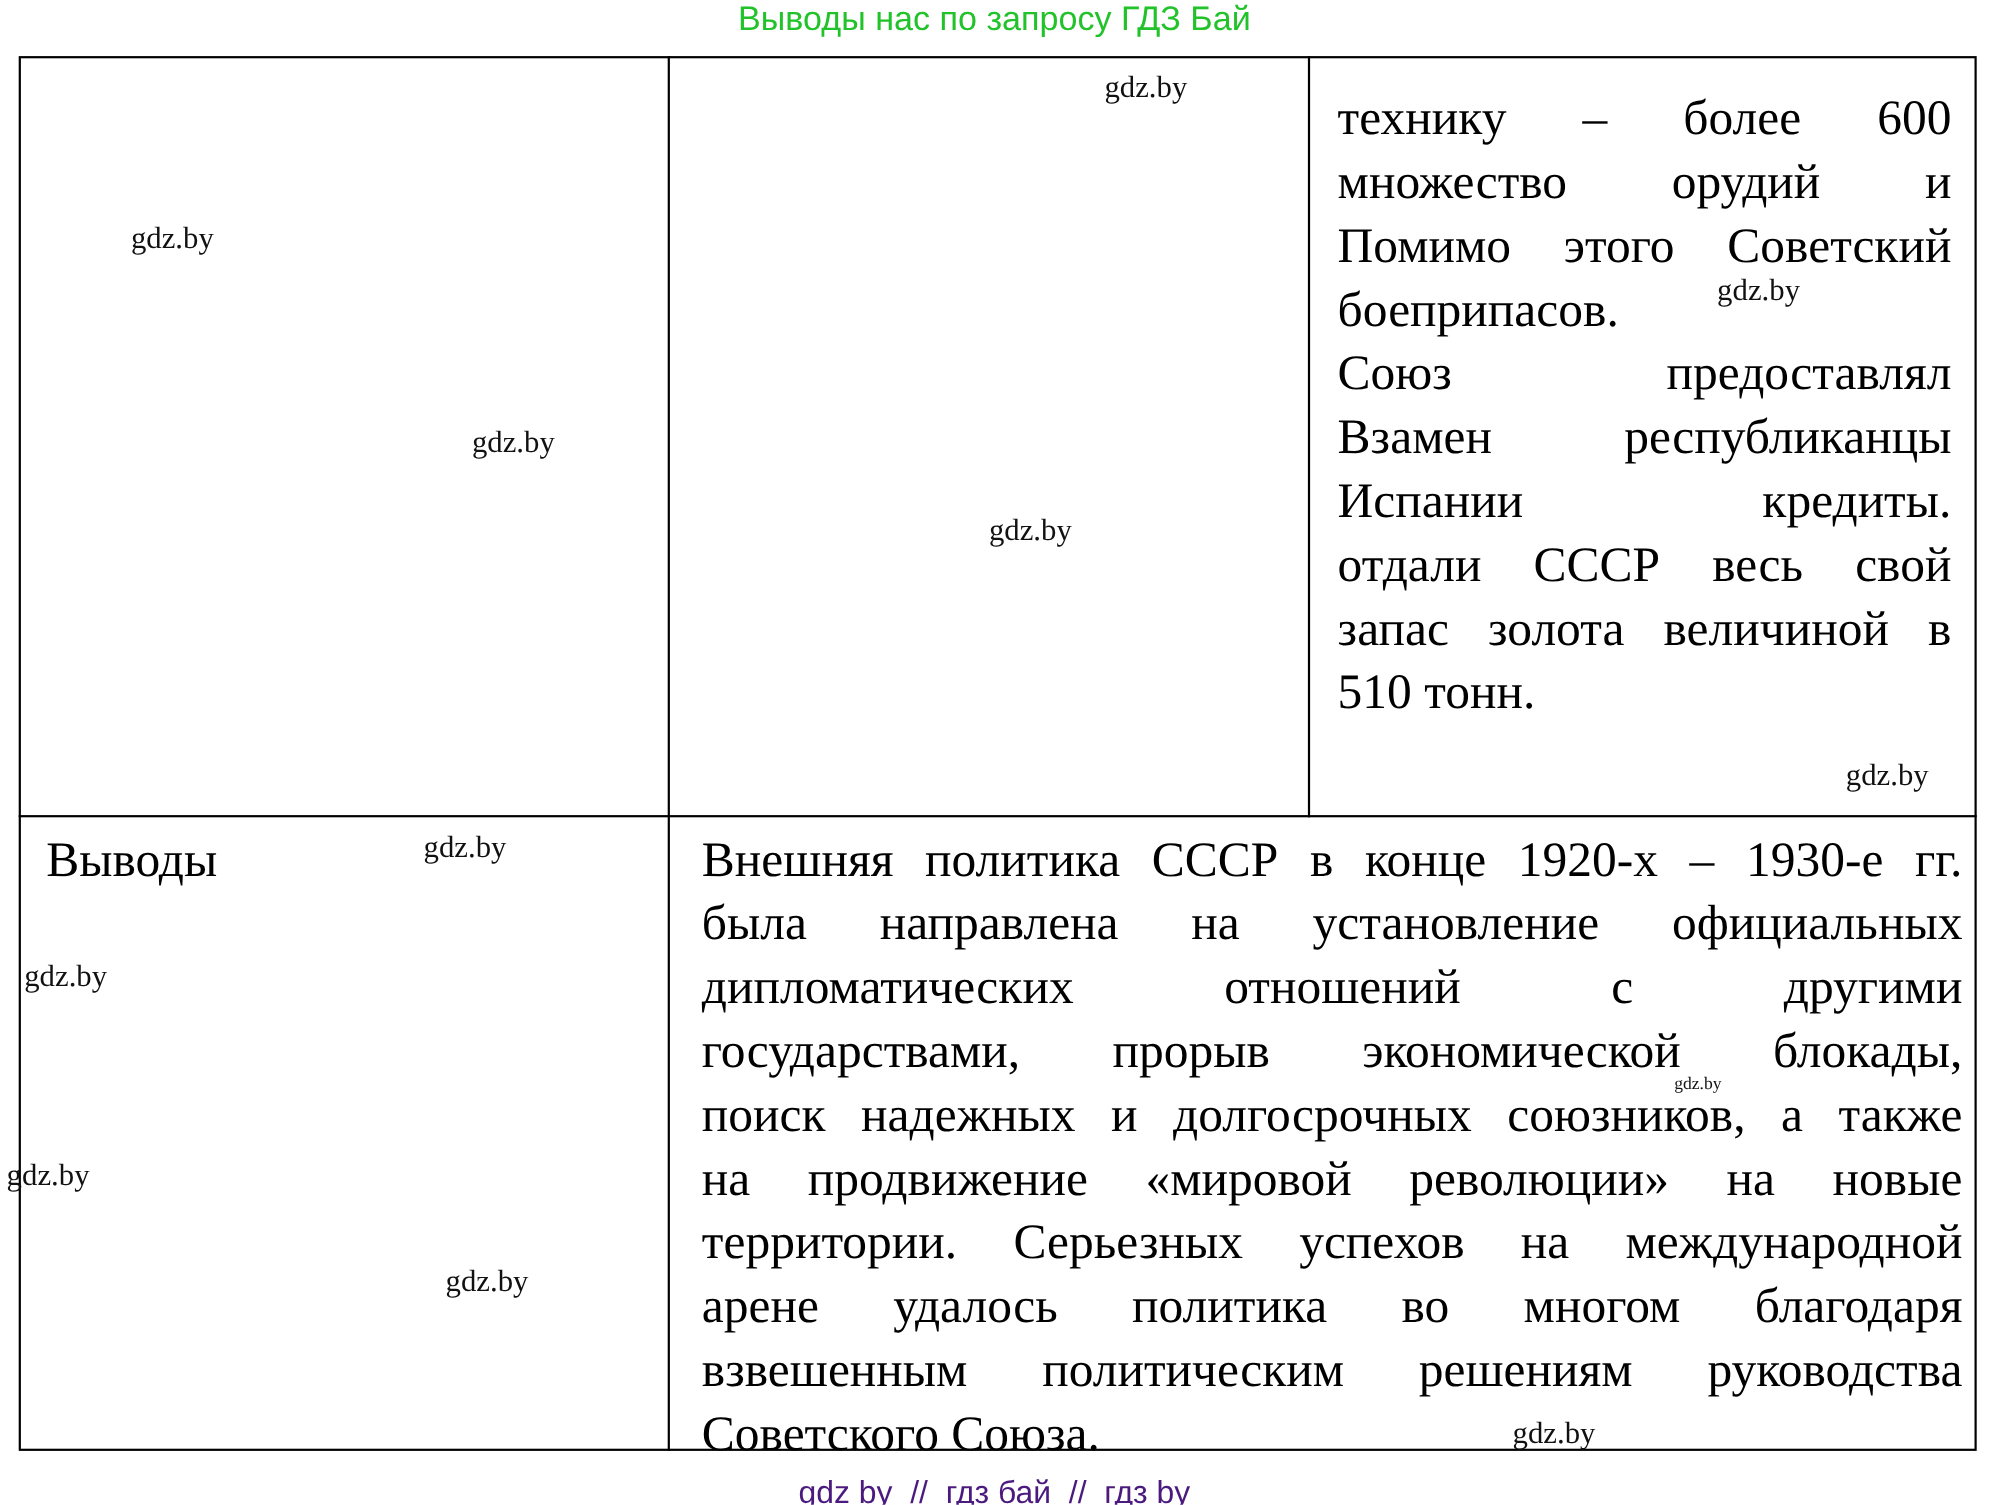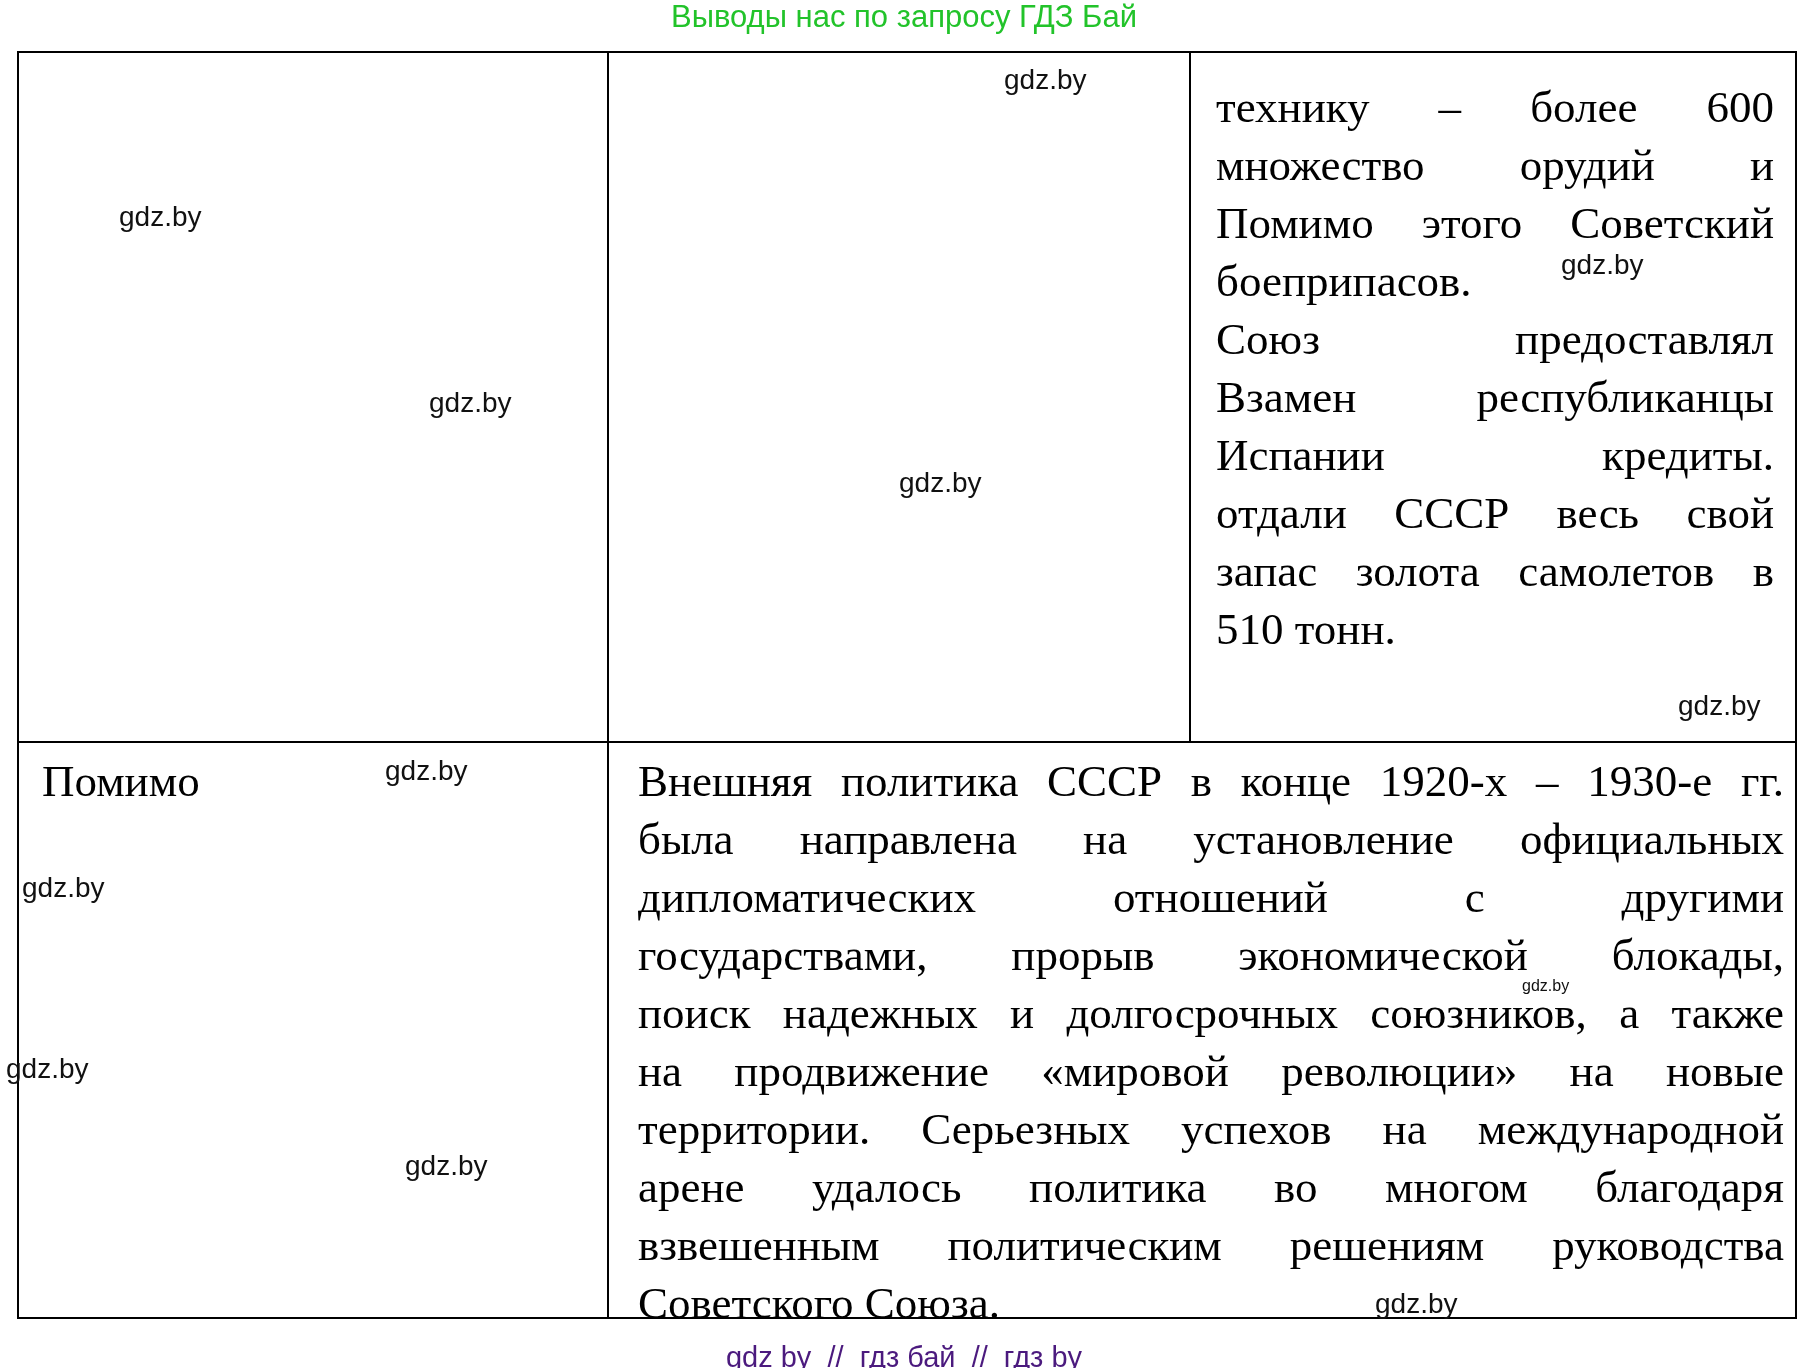--- a/index.html
+++ b/index.html
@@ -22,21 +22,21 @@
     position:absolute; font-family:"Liberation Serif", serif; color:#000;
     font-size:45px; line-height:58px; text-align:justify;
   }
   .cell-text .line { display:block; text-align:justify; text-align-last:justify; white-space:nowrap; }
   .cell-text .line.last { text-align-last:left; }
   .label {
     position:absolute; font-family:"Liberation Serif", serif; font-size:45px;
     line-height:58px; color:#000;
   }
   .wm {
-    position:absolute; font-family:Liberation Sans, sans-serif; font-size:28px;
+    position:absolute; font-family:Liberation Serif, serif; font-size:28px;
     line-height:32px; color:#111; white-space:nowrap;
   }
   .wm.small { font-size:16px; line-height:18px; }
 </style>
 </head>
 <body>
 
 <div class="header">Выводы нас по запросу ГДЗ Бай</div>
 
 <div class="table"></div>
@@ -49,25 +49,25 @@
 
 <div class="cell-text" style="left:1216px; top:54px; width:558px;margin-top:24px;">
   <span class="line">технику – более 600</span>
   <span class="line">множество орудий и</span>
   <span class="line">Помимо этого Советский</span>
   <span class="line last">боеприпасов.</span>
   <span class="line">Союз предоставлял</span>
   <span class="line">Взамен республиканцы</span>
   <span class="line">Испании кредиты.</span>
   <span class="line">отдали СССР весь свой</span>
-  <span class="line">запас золота самолетов в</span>
+  <span class="line">запас золота величиной в</span>
   <span class="line last">510 тонн.</span>
 </div>
 
-<div class="label" style="left:42px; top:752px;">Помимо</div>
+<div class="label" style="left:42px; top:752px;">Выводы</div>
 
 <div class="cell-text" style="left:638px; top:752px; width:1146px;">
   <span class="line">Внешняя политика СССР в конце 1920-х – 1930-е гг.</span>
   <span class="line">была направлена на установление официальных</span>
   <span class="line">дипломатических отношений с другими</span>
   <span class="line">государствами, прорыв экономической блокады,</span>
   <span class="line">поиск надежных и долгосрочных союзников, а также</span>
   <span class="line">на продвижение «мировой революции» на новые</span>
   <span class="line">территории. Серьезных успехов на международной</span>
   <span class="line">арене удалось политика во многом благодаря</span>

